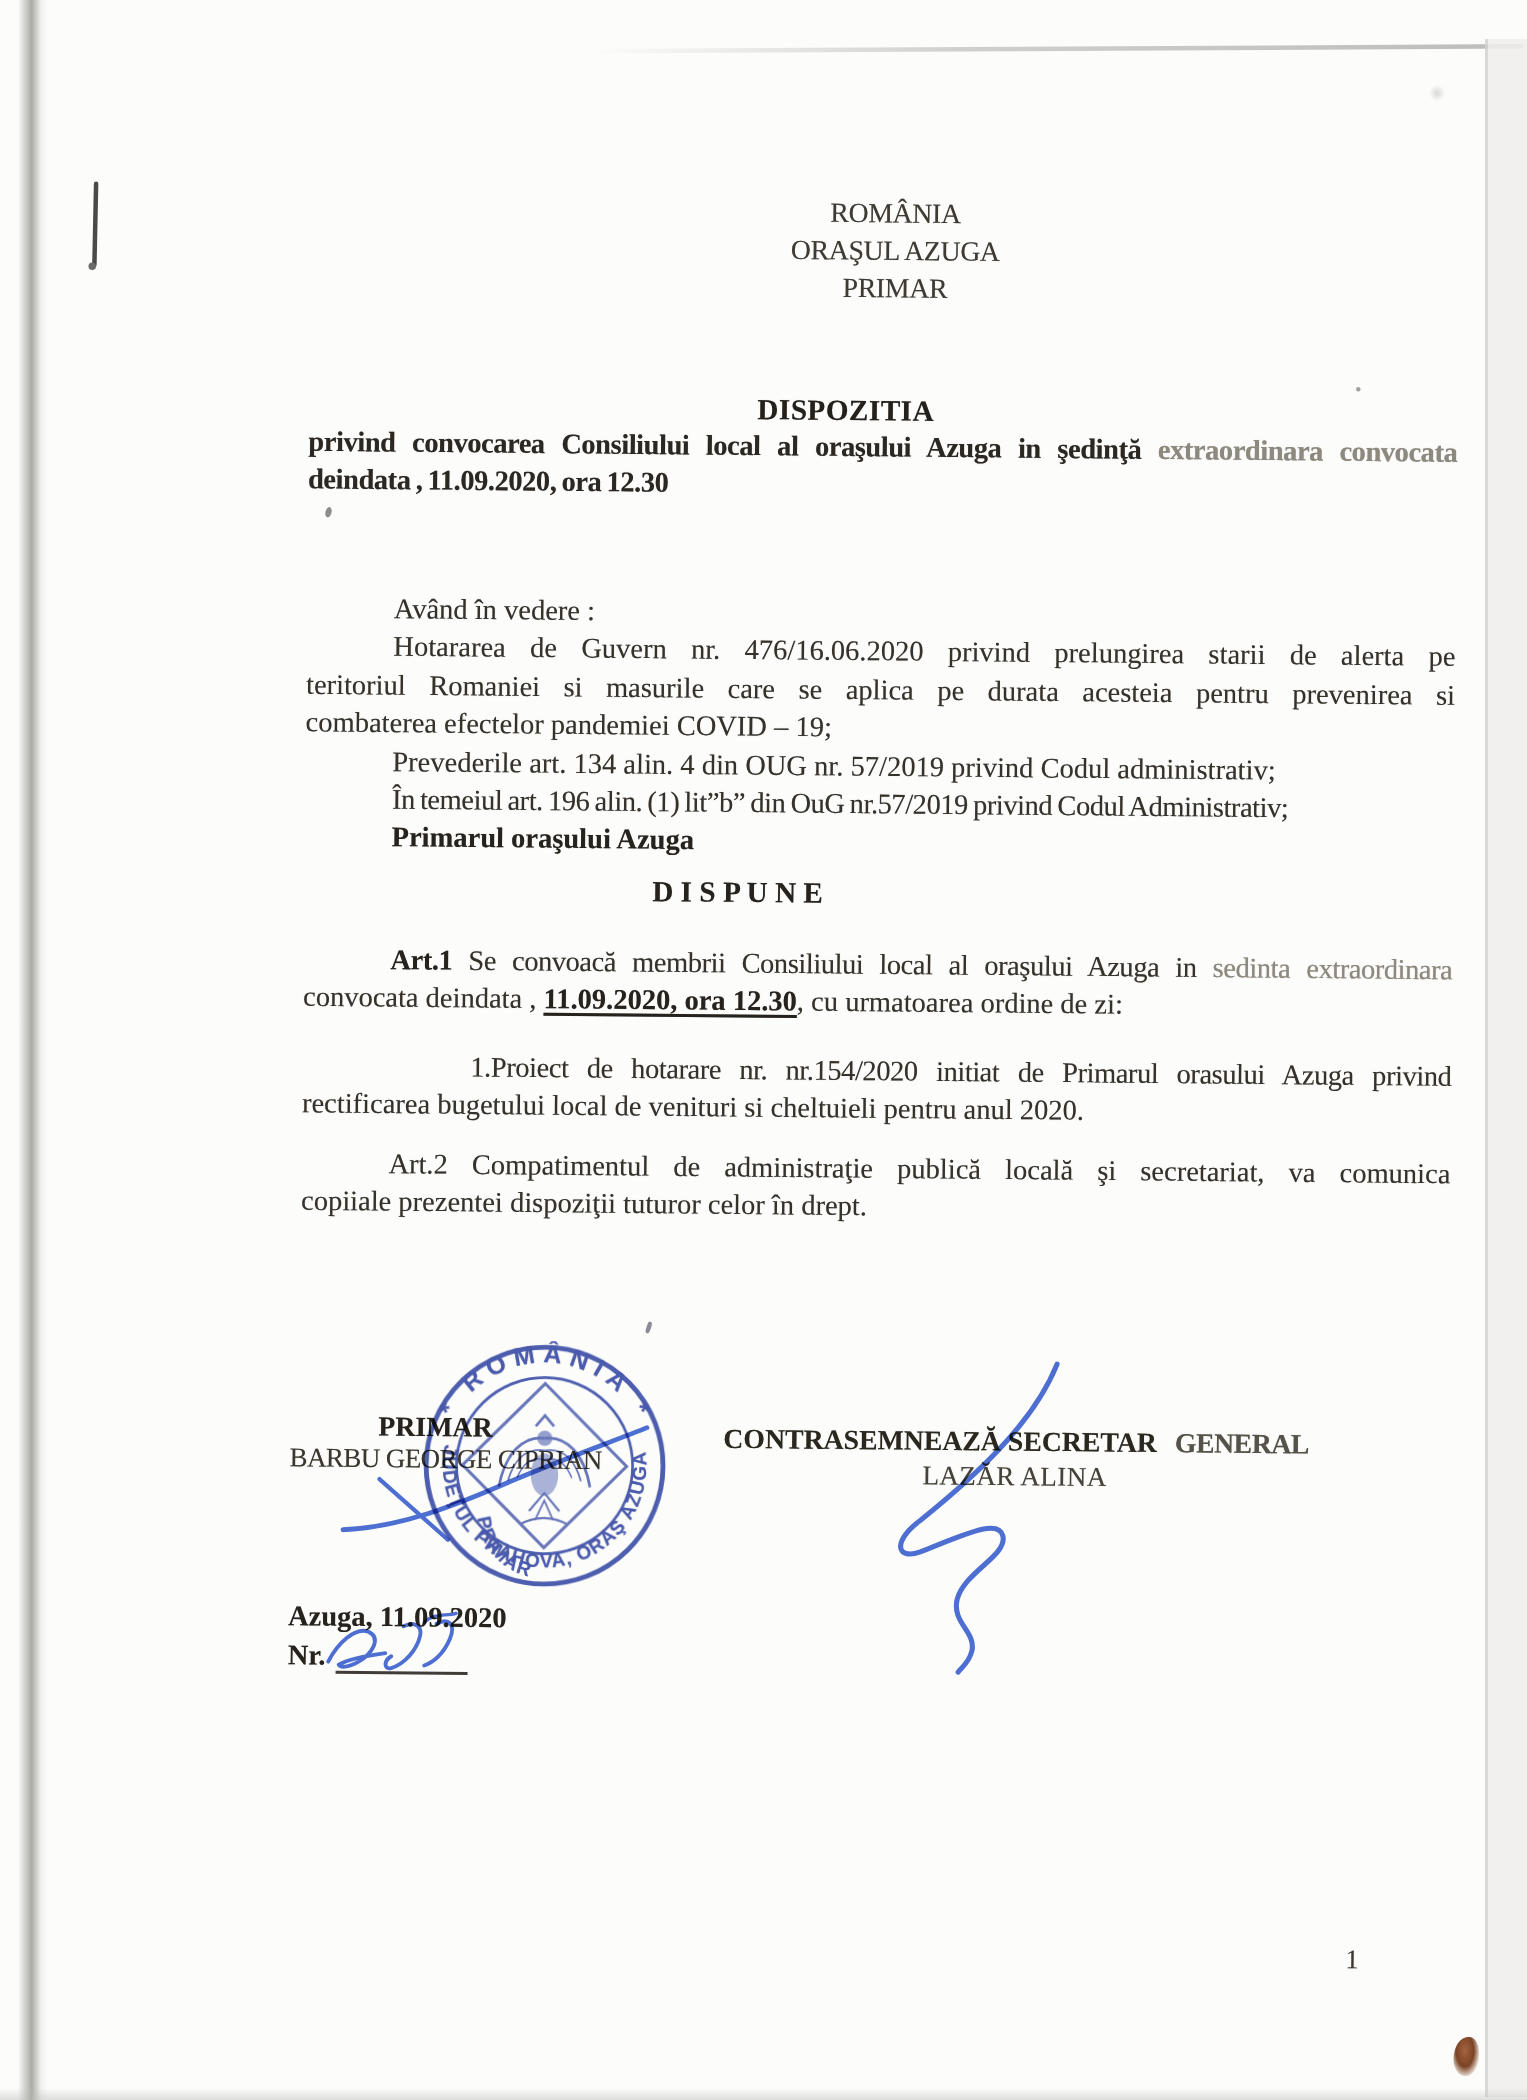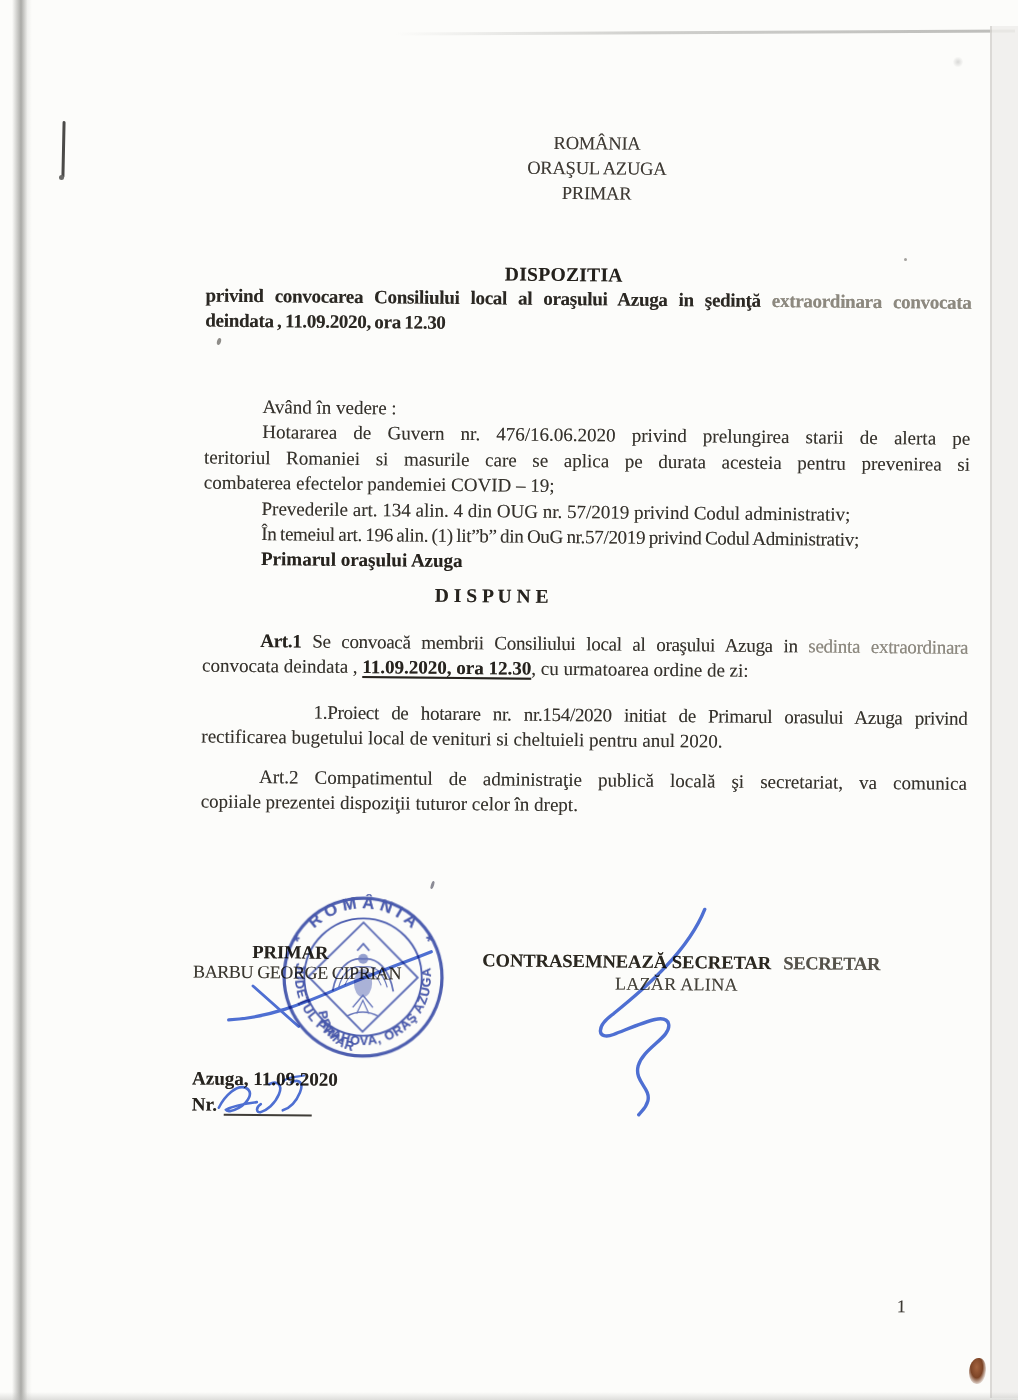--- a/index.html
+++ b/index.html
@@ -127,21 +127,21 @@
 
     <div class="abs art2">
       <div class="ind jline"><span>Art.2</span><span> Compatimentul de administraţie publică locală şi secretariat, va comunica</span></div>
       <div>copiiale prezentei dispoziţii tuturor celor în drept.</div>
     </div>
 
     <div class="abs sig-left-title">PRIMAR</div>
     <div class="abs sig-left-name">BARBU GEORGE CIPRIAN</div>
 
     <div class="abs sig-right">
-      <div class="l1"><span>CONTRASEMNEAZĂ SECRETAR</span><span class="general">SECRETAR</span></div>
+      <div class="l1"><span>CONTRASEMNEAZĂ SECRETAR</span><span class="general">GENERAL</span></div>
       <div class="l2">LAZĂR ALINA</div>
     </div>
 
     <svg class="abs stamp" width="166" height="166" viewBox="0 0 164 164">
       <circle cx="82" cy="82" r="78" fill="none" stroke="#4355ab" stroke-width="3.2"></circle>
       <circle cx="82" cy="82" r="58" fill="none" stroke="#4355ab" stroke-width="1.8"></circle>
       <path id="stamp-top-arc" d="M 20.4,53.3 A 68,68 0 0 1 143.6,53.3" fill="none"></path>
       <path id="stamp-bottom-arc" d="M 17.3,64.7 A 67,67 0 1 0 146.7,64.7" fill="none"></path>
       <path id="stamp-primar-arc" d="M 40.7,97 A 44,44 0 1 0 123.3,97" fill="none"></path>
       <text font-size="16.5" font-weight="bold" letter-spacing="2">

